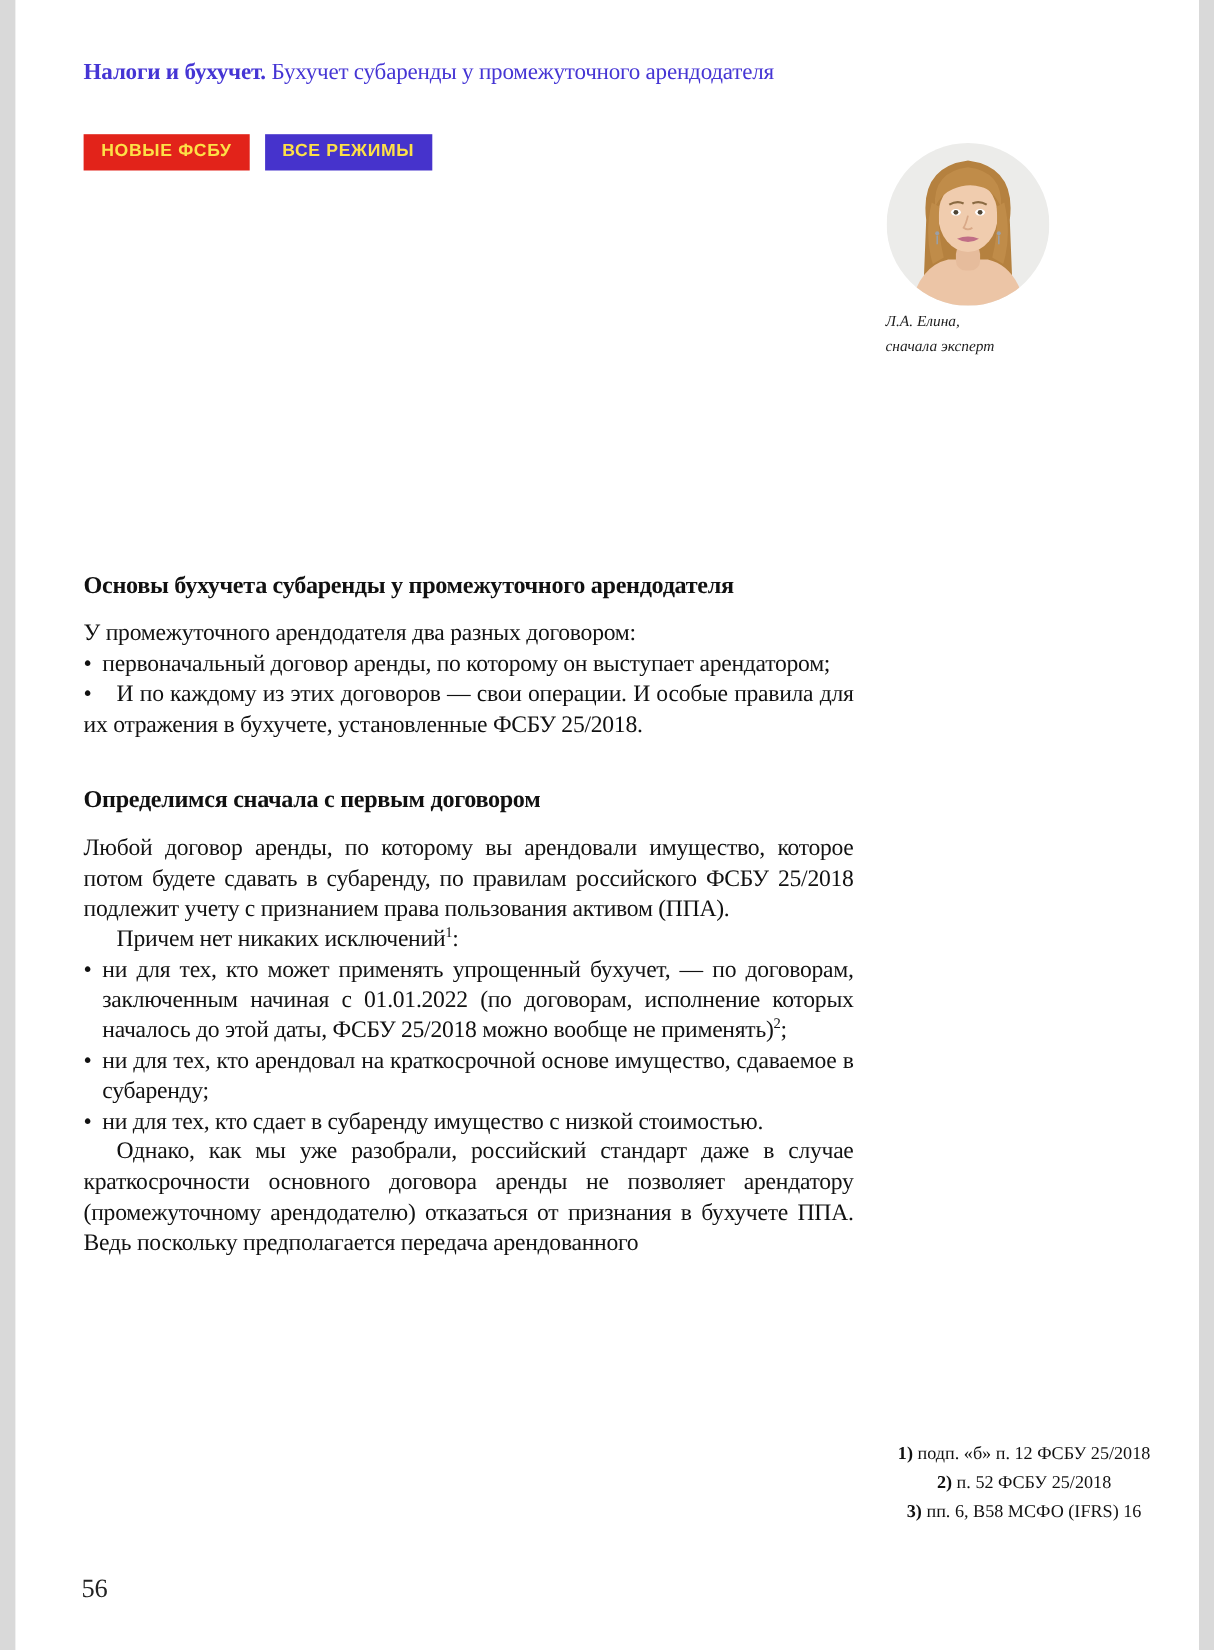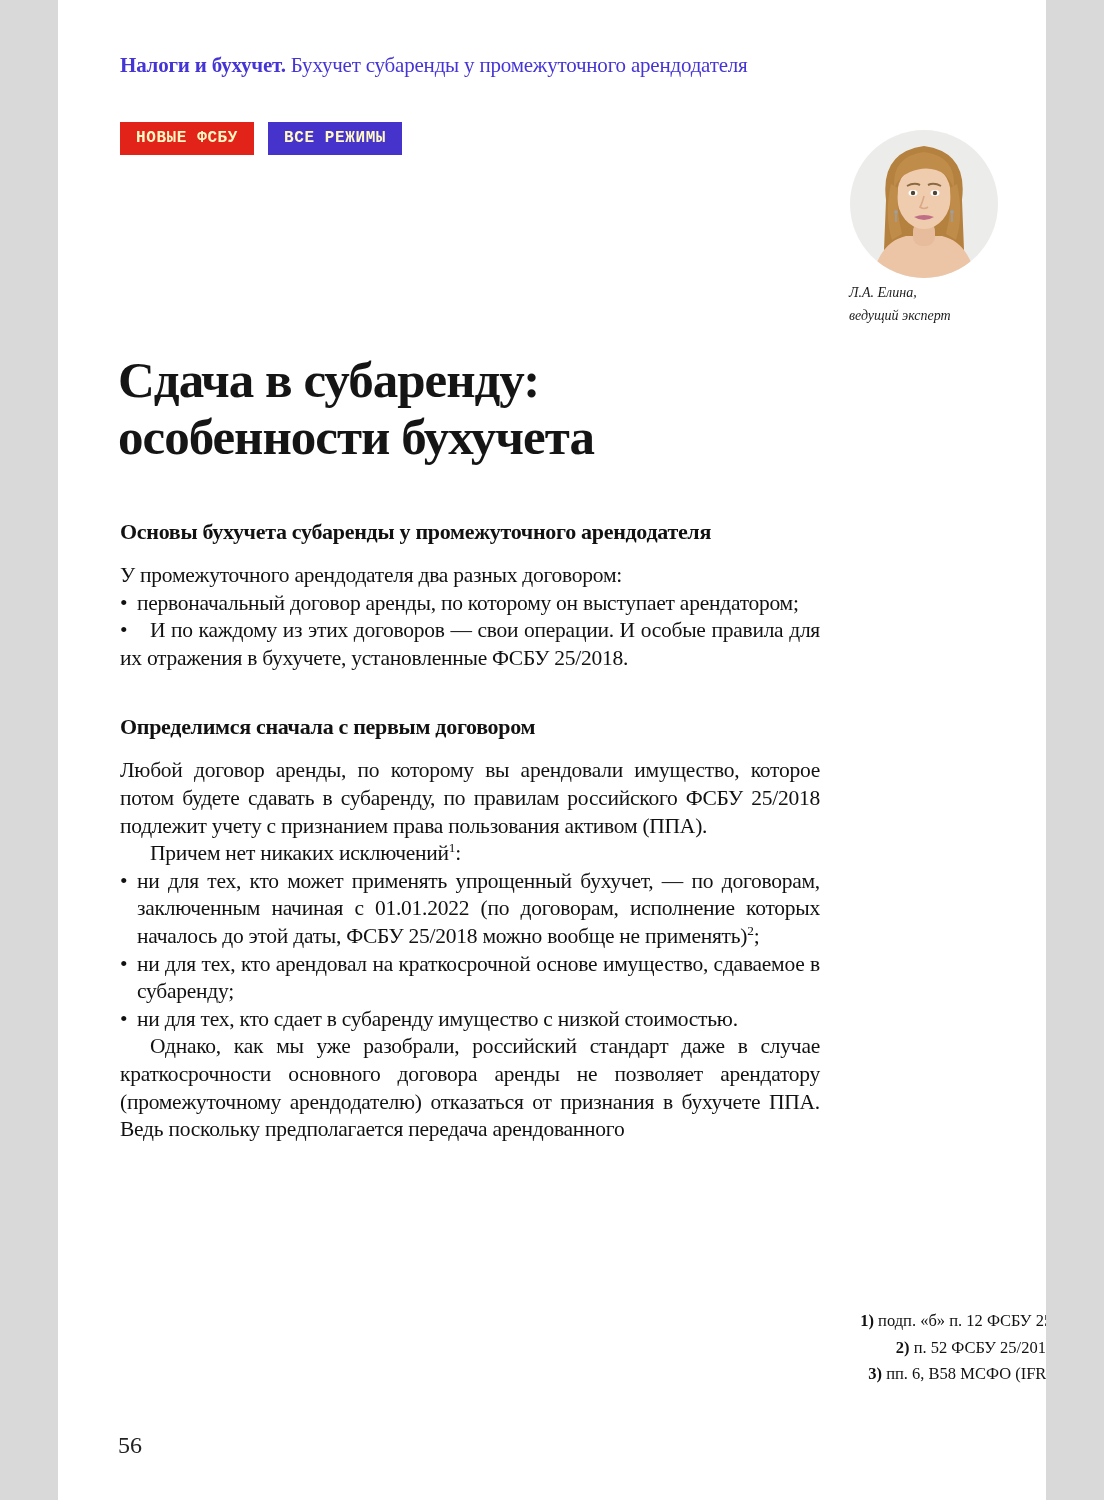--- a/index.html
+++ b/index.html
@@ -1,36 +1,36 @@
 <!DOCTYPE html>
 <html lang="ru"><head>
 <meta charset="utf-8">
 <style>
   html,body{margin:0;padding:0;background:#d9d9d9;}
   .page{
     position:relative;
-    width:988px;height:1500px;
+    width:1076px;height:1500px;
     margin:0 auto;
     background:#ffffff;
     font-family:"Liberation Serif","DejaVu Serif",serif;
     color:#111;
     overflow:hidden;
   }
   
   .kicker{
     position:absolute;left:62px;top:52px;width:980px;
     font-size:21px;line-height:26px;letter-spacing:-0.2px;
   }
   .kicker .rubric{font-weight:bold;}
   
   .badges{position:absolute;left:62px;top:122px;display:flex;gap:14px;}
   .badge{
-    font-family:Liberation Mono, monospace;
+    font-family:Liberation Sans, sans-serif;
     font-weight:bold;font-size:16px;letter-spacing:0.6px;
-    color:#fef9c3;padding:7px 16px 8px 16px;white-space:nowrap;
+    color:#fde047;padding:7px 16px 8px 16px;white-space:nowrap;
   }
   
   .lead{
     position:absolute;left:62px;top:160px;width:680px;
     font-weight:bold;font-size:23px;line-height:27.5px;
     letter-spacing:-0.4px;
   }
   
   .photo{position:absolute;left:792px;top:130px;width:148px;height:148px;}
   .caption{
@@ -128,27 +128,23 @@
         <circle cx="46" cy="82" r="1.8" fill="#9aa0a8"></circle>
         <circle cx="102" cy="82" r="1.8" fill="#9aa0a8"></circle>
         <path d="M46 84 L46 92" stroke="#9aa0a8" stroke-width="1.4"></path>
         <path d="M102 84 L102 92" stroke="#9aa0a8" stroke-width="1.4"></path>
       </g>
     </svg>
   </div>
 
   <div class="caption">
     <div>Л.А. Елина,</div>
-    <div>ведущий эксперт</div>
+    <div>сначала эксперт</div>
   </div>
 
-  <div class="title">
-    <div>Сдача в субаренду:</div>
-    <div>особенности бухучета</div>
-  </div>
 
   <div class="article">
       <div class="sec1">
         <h2>Основы бухучета субаренды у промежуточного арендодателя</h2>
         <p>У промежуточного арендодателя два разных договором:</p>
         <div class="bullet"><span class="dot">•</span><span>первоначальный договор аренды, по которому он выступает арендатором;</span></div>
         <div class="bullet"><span class="dot">•</span></div>
         <p class="indent">И по каждому из этих договоров — свои операции. И особые правила для их отражения в бухучете, установленные ФСБУ 25/2018.</p>
       </div>
       <div class="sec2">

